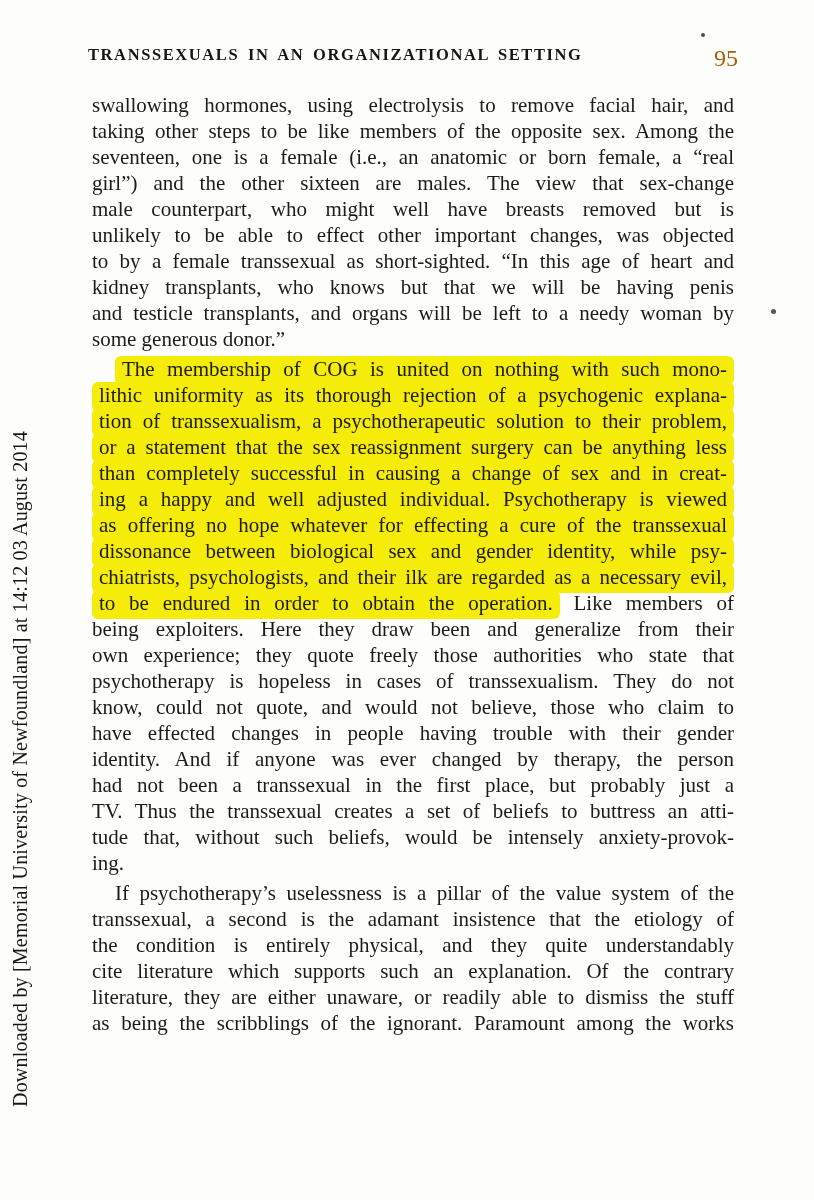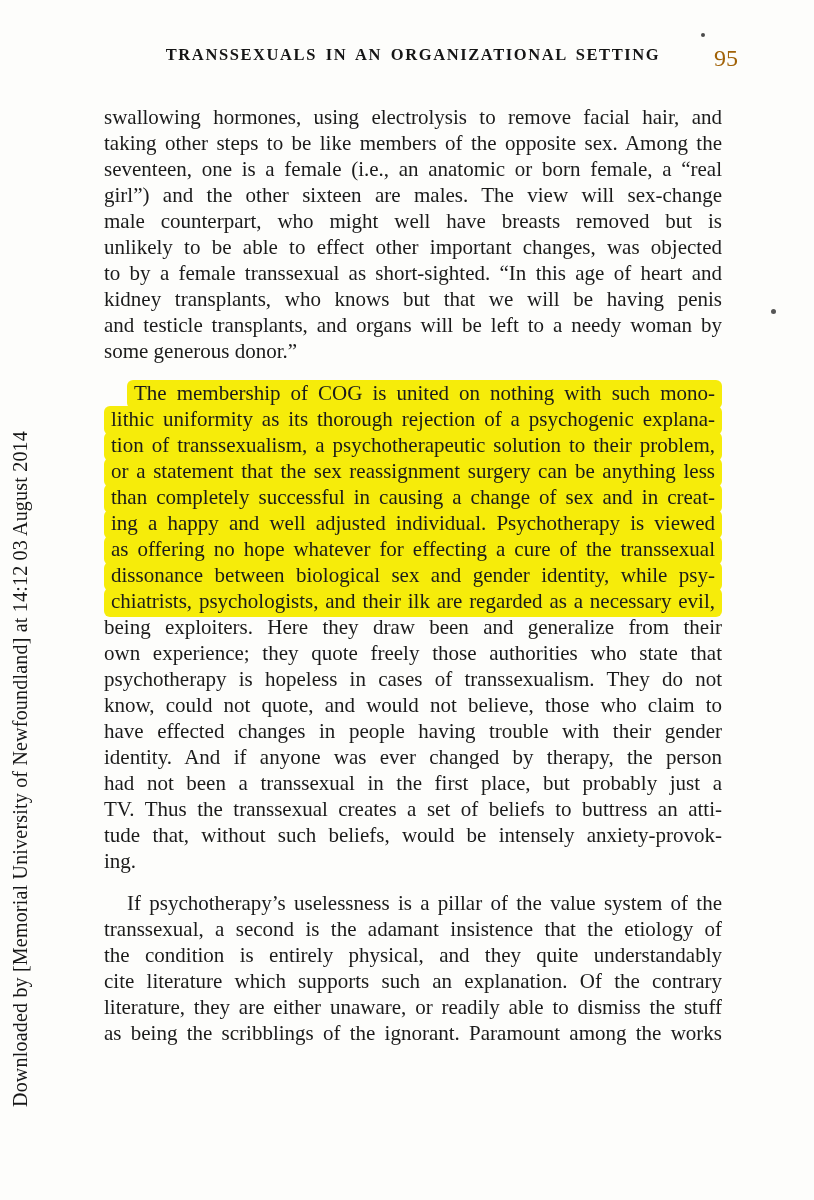--- a/index.html
+++ b/index.html
@@ -31,41 +31,40 @@
     letter-spacing:.2px;
     color:#161616;
   }
   
   .running-head{
     position:absolute;
     left:88px; top:45px; width:650px; height:22px;
   }
   .running-title{
     position:absolute; left:0; right:0; top:0;
-    text-align:center;
     font-size:16.5px;
     font-weight:700;
     letter-spacing:1.6px;
     word-spacing:3px;
     color:#151515;
   }
   .page-number{
     position:absolute; right:0; top:0;
     font-size:24px;
     color:#a16207;
   }
   
   .body-text{
     position:absolute;
     left:88px; top:88px; width:650px;
     font-size:21px;
     line-height:26px;
     color:var(--ink);
   }
-  .para{margin:16px;}
+  .para{margin:4px;}
   .line{
     text-align:justify;
     -moz-text-align-last:justify;
     text-align-last:justify;
     height:26px;
     white-space:normal;
   }
   .line.end{
     text-align-last:left;
     -moz-text-align-last:left;
@@ -98,38 +97,39 @@
   <div class="running-head">
     <div class="running-title">TRANSSEXUALS IN AN ORGANIZATIONAL SETTING</div>
     <div class="page-number">95</div>
   </div>
 
   <div class="body-text">
       <div class="para">
         <div class="line"><span>swallowing hormones, using electrolysis to remove facial hair, and</span></div>
         <div class="line"><span>taking other steps to be like members of the opposite sex. Among the</span></div>
         <div class="line"><span>seventeen, one is a female (i.e., an anatomic or born female, a “real</span></div>
-        <div class="line"><span>girl”) and the other sixteen are males. The view will sex-change</span></div>
+        <div class="line"><span>girl”) and the other sixteen are males. The view that sex-change</span></div>
         <div class="line"><span>male counterpart, who might well have breasts removed but is</span></div>
         <div class="line"><span>unlikely to be able to effect other important changes, was objected</span></div>
         <div class="line"><span>to by a female transsexual as short-sighted. “In this age of heart and</span></div>
         <div class="line"><span>kidney transplants, who knows but that we will be having penis</span></div>
         <div class="line"><span>and testicle transplants, and organs will be left to a needy woman by</span></div>
         <div class="line end"><span>some generous donor.”</span></div>
       </div>
       <div class="para">
         <div class="line indent"><mark class="hl">The membership of COG is united on nothing with such mono-</mark></div>
         <div class="line"><mark class="hl">lithic uniformity as its thorough rejection of a psychogenic explana-</mark></div>
         <div class="line"><mark class="hl">tion of transsexualism, a psychotherapeutic solution to their problem,</mark></div>
         <div class="line"><mark class="hl">or a statement that the sex reassignment surgery can be anything less</mark></div>
         <div class="line"><mark class="hl">than completely successful in causing a change of sex and in creat-</mark></div>
         <div class="line"><mark class="hl">ing a happy and well adjusted individual. Psychotherapy is viewed</mark></div>
         <div class="line"><mark class="hl">as offering no hope whatever for effecting a cure of the transsexual</mark></div>
         <div class="line"><mark class="hl">dissonance between biological sex and gender identity, while psy-</mark></div>
         <div class="line"><mark class="hl">chiatrists, psychologists, and their ilk are regarded as a necessary evil,</mark></div>
+        <div class="line"><mark class="hl">to be endured in order to obtain the operation.</mark><span> Like members of</span></div>
         <div class="line"><span>being exploiters. Here they draw been and generalize from their</span></div>
         <div class="line"><span>own experience; they quote freely those authorities who state that</span></div>
         <div class="line"><span>psychotherapy is hopeless in cases of transsexualism. They do not</span></div>
         <div class="line"><span>know, could not quote, and would not believe, those who claim to</span></div>
         <div class="line"><span>have effected changes in people having trouble with their gender</span></div>
         <div class="line"><span>identity. And if anyone was ever changed by therapy, the person</span></div>
         <div class="line"><span>had not been a transsexual in the first place, but probably just a</span></div>
         <div class="line"><span>TV. Thus the transsexual creates a set of beliefs to buttress an atti-</span></div>
         <div class="line"><span>tude that, without such beliefs, would be intensely anxiety-provok-</span></div>
         <div class="line end"><span>ing.</span></div>

